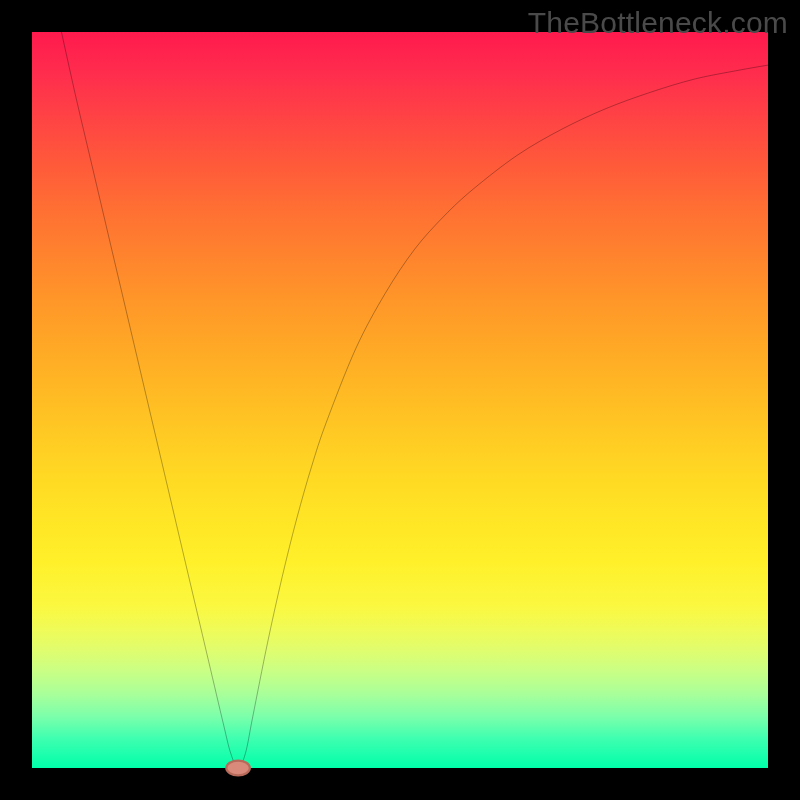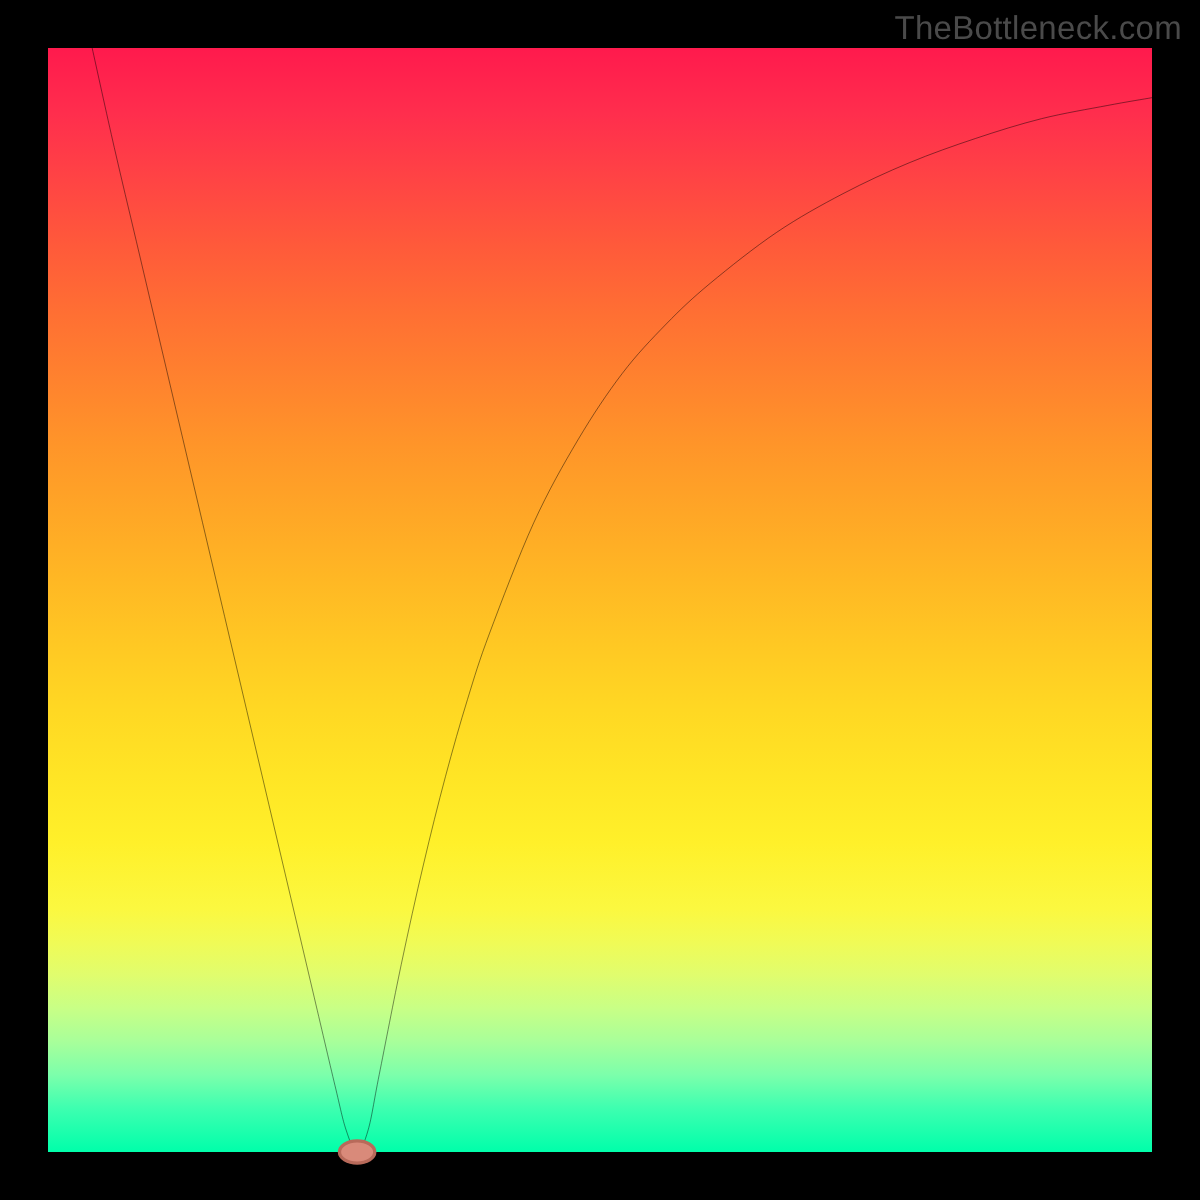--- a/index.html
+++ b/index.html
@@ -39,21 +39,21 @@
       #7cffab 93%,
       #3effb0 96%,
       #00ffaa 100%
     );
   }
   .watermark {
     position: absolute;
     top: 6px;
     right: 12px;
     color: #4a4a4a;
-    font-size: 22px;
+    font-size: 30px;
     letter-spacing: 0.2px;
     font-weight: 500;
   }
   svg.curve {
     position: absolute;
     left: 0;
     top: 0;
     width: 736px;
     height: 736px;
     overflow: visible;

